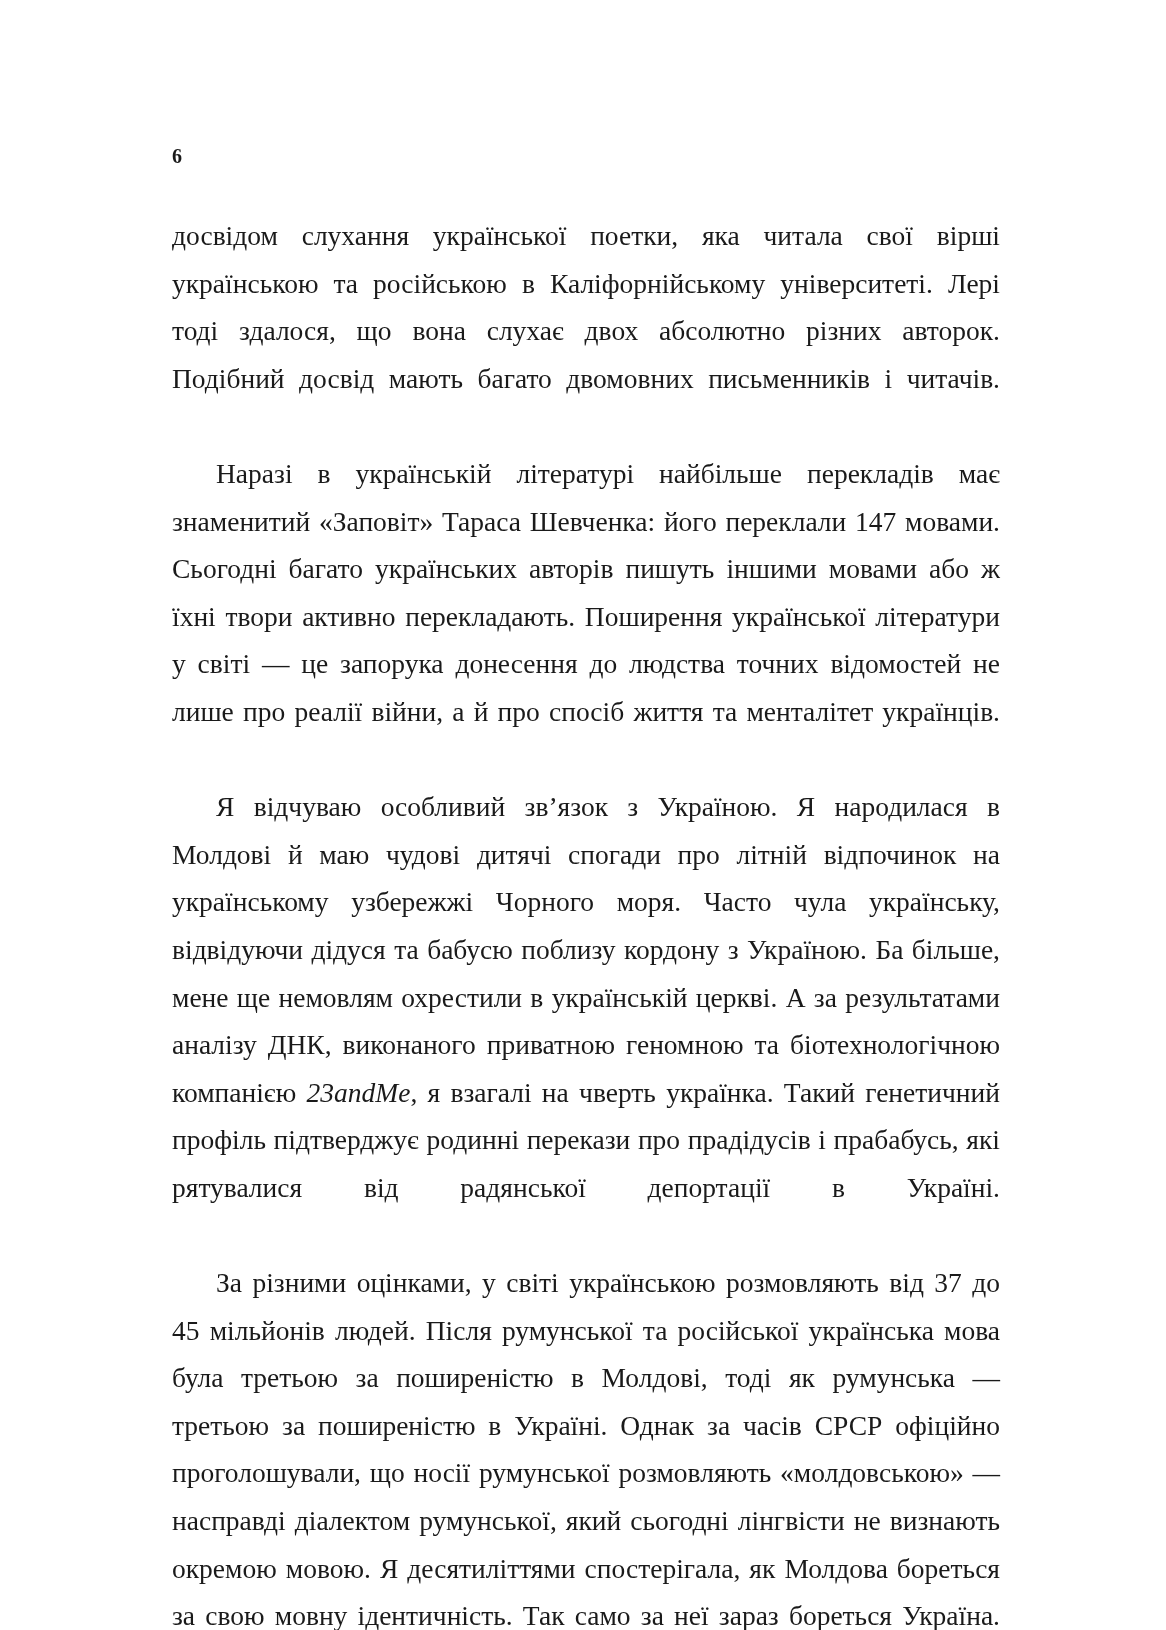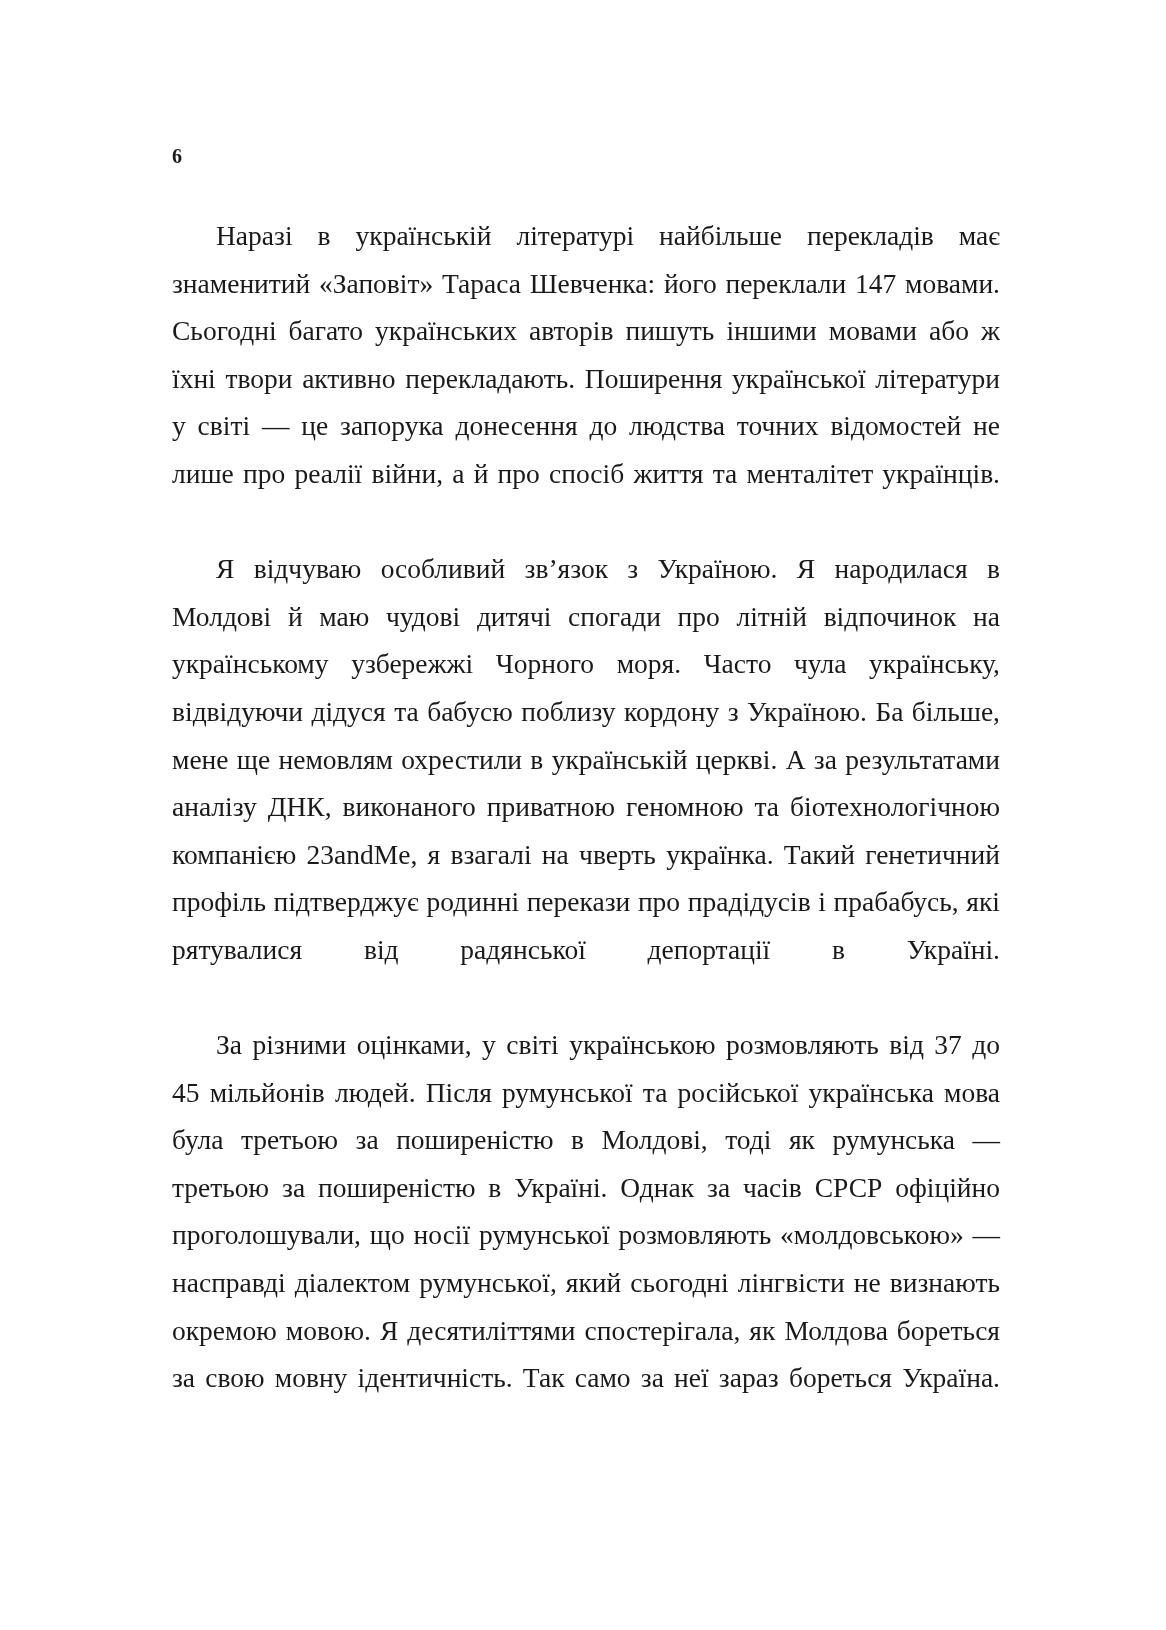--- a/index.html
+++ b/index.html
@@ -42,35 +42,37 @@
     text-justify: inter-word;
     text-indent: 44px;
     hyphens: manual;
     -webkit-hyphens: manual;
     word-spacing: -0.2px;
   }
   p.body.first {
     text-indent: 0;
   }
   .italic {
+    font-style: italic;
   }
   
   p.body::after {
     content: "";
     display: inline-block;
     width: 100%;
   }
 </style>
 </head>
 <body>
 
 <div class="page">
 
   <div class="folio">6</div>
 
   <div class="textblock">
+    <p class="body first">досвідом слухання української поетки, яка читала свої вірші українською та російською в Каліфорнійському університеті. Лері тоді здалося, що вона слухає двох абсолютно різних авторок. Подібний досвід мають бага­то двомовних письменників і читачів.</p>
     <p class="body">Наразі в українській літературі найбільше перекладів має знаменитий «Заповіт» Тараса Шевченка: його переклали 147 мовами. Сьогодні багато українських авторів пишуть іншими мовами або ж їхні твори активно перекладають. Поширення української літератури у світі — це запорука донесення до людства точних відомостей не лише про реалії війни, а й про спосіб життя та менталітет українців.</p>
     <p class="body">Я відчуваю особливий зв’язок з Україною. Я народилася в Молдові й маю чудові дитячі спогади про літній відпочинок на українському узбережжі Чорного моря. Часто чула українську, відвідуючи дідуся та бабусю поблизу кордону з Україною. Ба більше, мене ще немовлям охрестили в українській церкві. А за результатами аналізу ДНК, виконаного приватною геномною та біотехнологічною компанією <span class="italic">23andMe</span>, я взагалі на чверть українка. Такий генетичний профіль підтверджує родинні перекази про прадідусів і прабабусь, які рятувалися від радянської депортації в Україні.</p>
     <p class="body">За різними оцінками, у світі українською розмовляють від 37 до 45 міль­йонів людей. Після румунської та російської українська мова була третьою за поширеністю в Молдові, тоді як румунська — третьою за поширеністю в Україні. Однак за часів СРСР офіційно проголошували, що носії румун­ської розмовляють «молдовською» — насправді діалектом румунської, який сьогодні лінгвісти не визнають окремою мовою. Я десятиліттями спостерігала, як Молдова бореться за свою мовну ідентичність. Так само за неї зараз бореться Україна.</p>
 
   </div>
 
 </div>
 
 </body></html>

